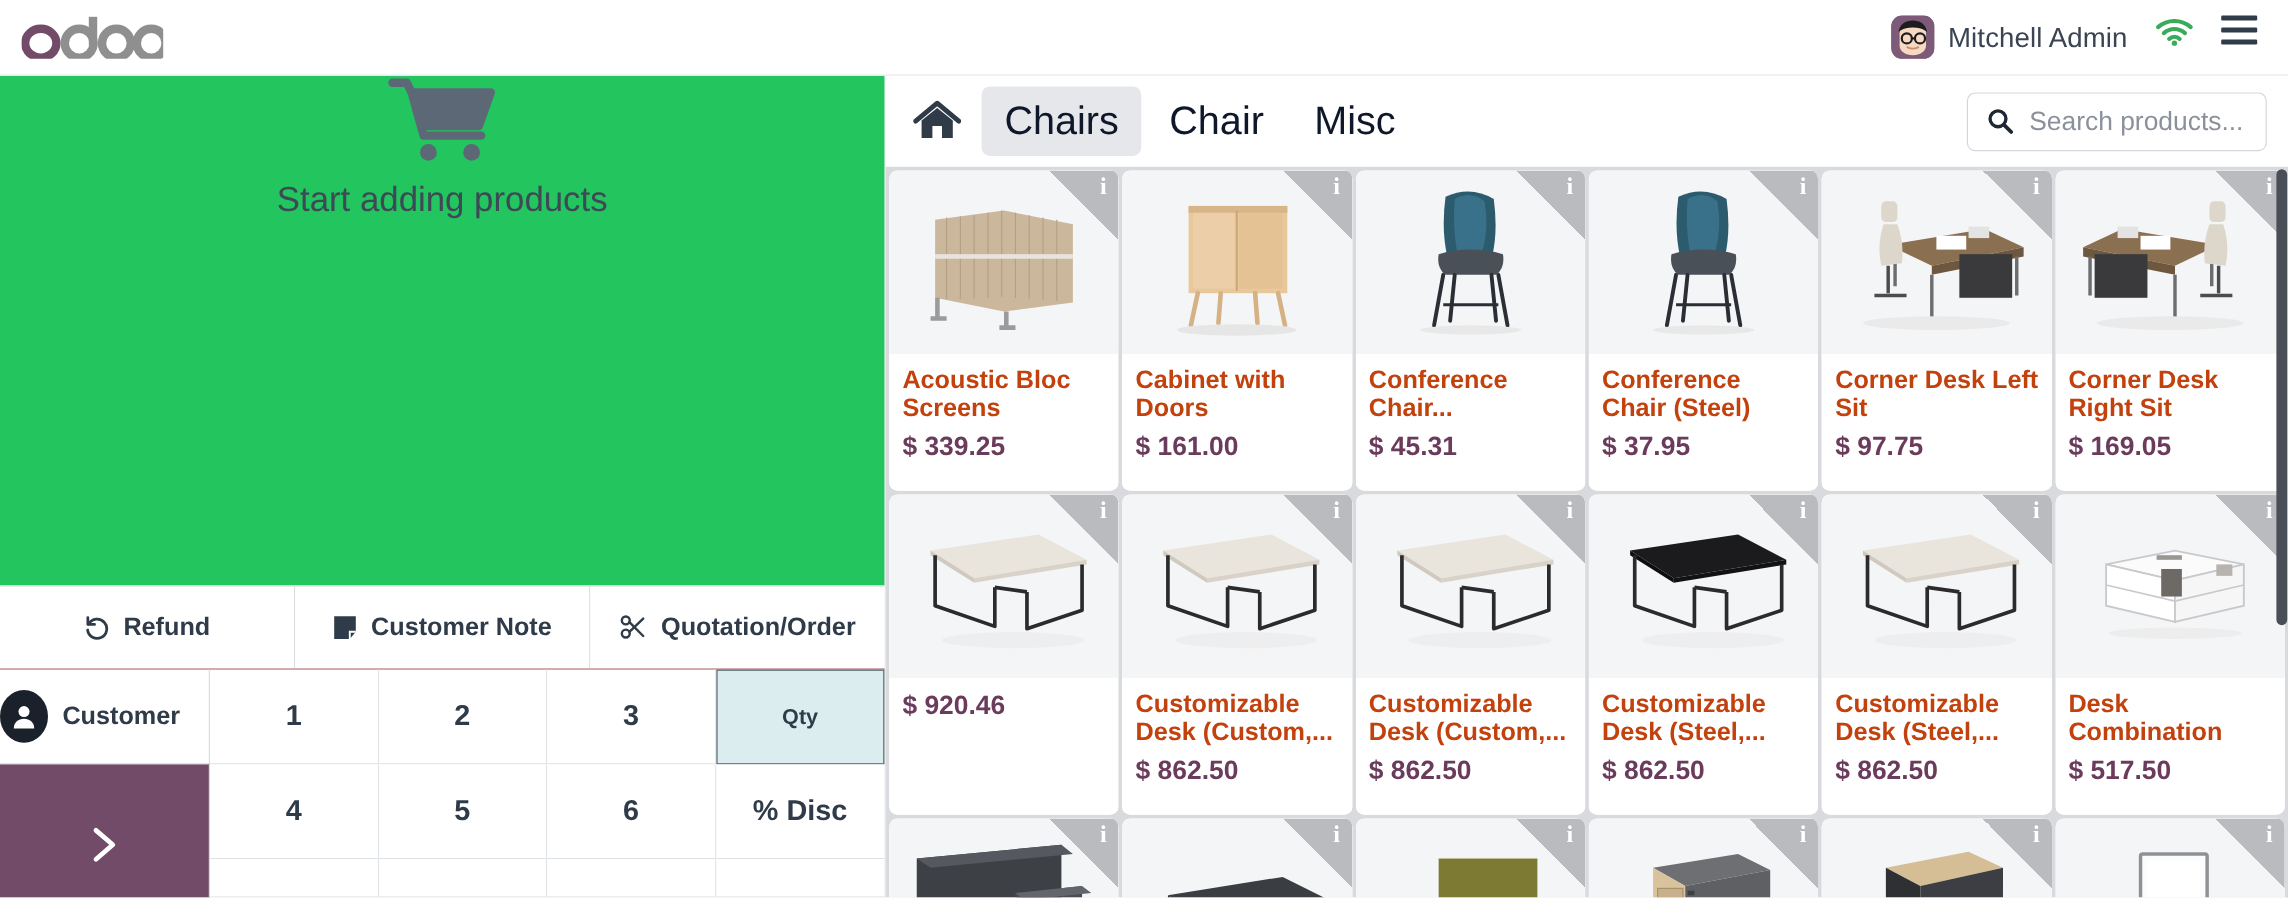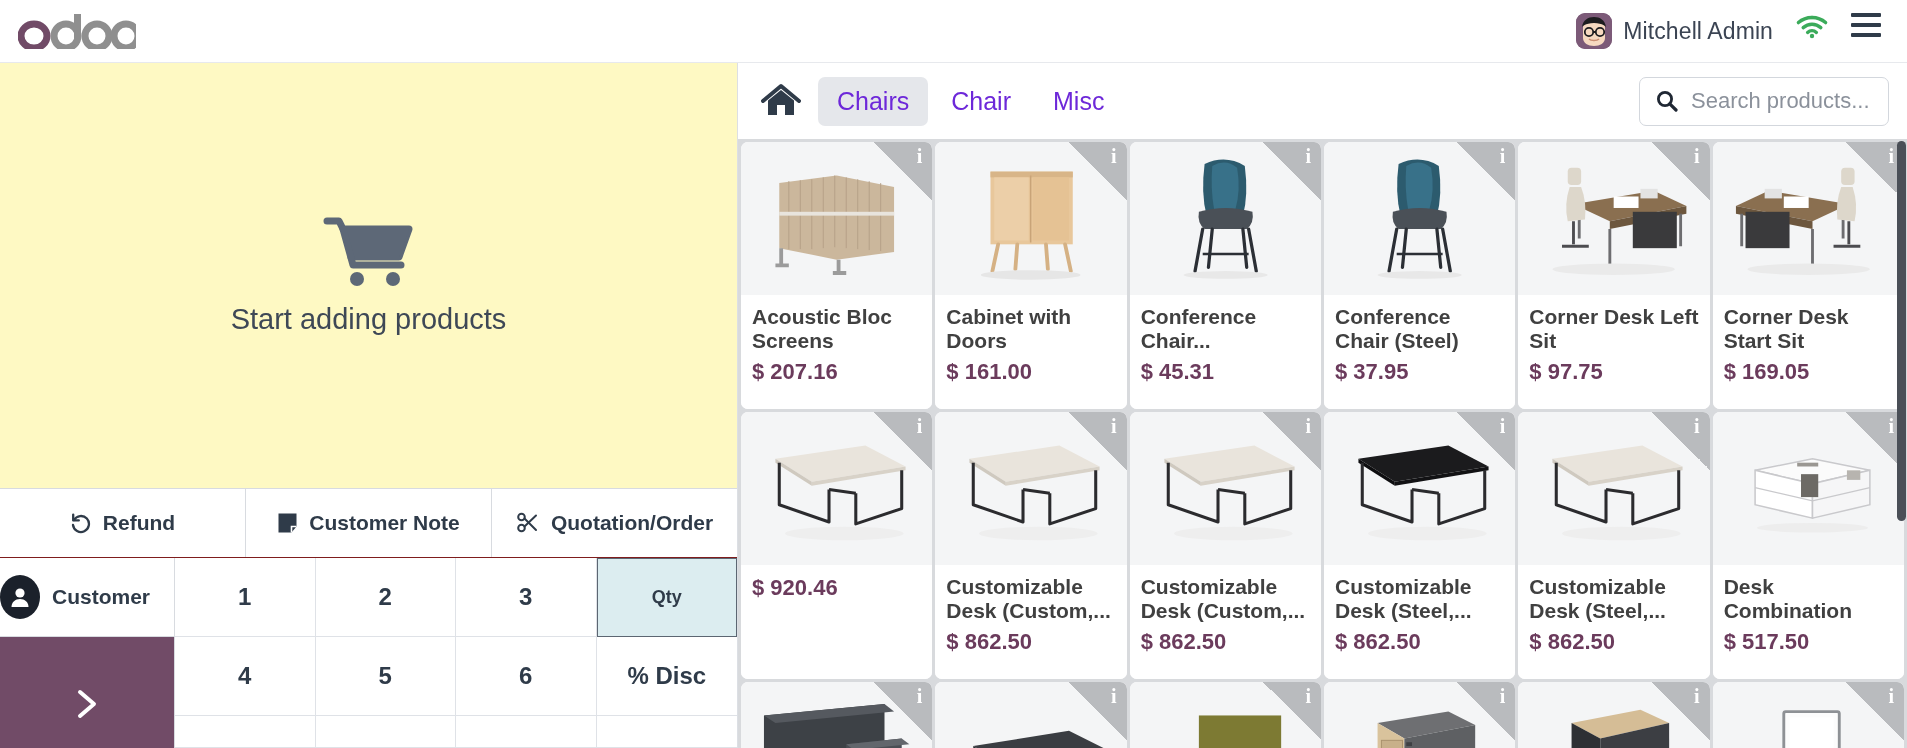--- a/index.html
+++ b/index.html
@@ -43,23 +43,23 @@
 
   
   .left-panel {
     width: 738px; flex: none;
     display: flex; flex-direction: column;
     background: #ffffff;
     border-right: 1px solid #dcdfe4;
   }
   .cart-empty {
     flex: 1;
-    background: #fef9c3;
+    background: #22c55e;
     display: flex; flex-direction: column;
-    align-items: center; justify-content: center;
+    align-items: center; 
     gap: 10px;
   }
   .cart-icon { width: 92px; height: 78px; display: block; }
   .cart-empty-text { font-size: 29px; color: #3e4856; }
 
   .action-row {
     height: 70px; flex: none;
     display: flex;
     border-top: 1px solid #d8dbe0;
     border-bottom: 1px solid #7f1d1d;
@@ -135,21 +135,21 @@
     gap: 4px;
   }
   .home-btn {
     width: 66px; height: 58px;
     display: flex; align-items: center; justify-content: center;
     cursor: pointer; border-radius: 6px;
   }
   .home-btn svg { display: block; }
   .cat-tab {
     padding: 10px 19px;
-    font-size: 25px; color: #6d28d9;
+    font-size: 33px; color: #0f172a;
     border-radius: 7px;
     cursor: pointer;
     white-space: nowrap;
   }
   .cat-tab.active { background: #e5e7eb; }
   .cat-spacer { flex: 1; }
   .search-box {
     display: flex; align-items: center; gap: 13px;
     width: 250px; height: 49px;
     border: 1px solid #d3d7dd;
@@ -200,21 +200,21 @@
     display: flex; align-items: flex-start; justify-content: flex-end;
     padding: 3px 10px 0 0;
     z-index: 3;
   }
   .info-badge span {
     color: #ffffff; font-size: 20px; font-weight: bold;
     font-family: "Liberation Serif", serif;
   }
   .pcard-body { padding: 10px 11px 0 11px; flex: 1; background: #fff; }
   .pname {
-    font-size: 21px; font-weight: bold; color: #404040;
+    font-size: 21px; font-weight: bold; color: #c2410c;
     line-height: 1.12;
     display: -webkit-box; -webkit-line-clamp: 2; -webkit-box-orient: vertical;
     overflow: hidden;
     margin-bottom: 7px;
     word-break: break-word;
   }
   .pprice { font-size: 22px; font-weight: bold; color: #6b3b5c; }
 
   .vscroll {
     position: absolute; top: 2px; right: 1px;
@@ -389,21 +389,21 @@
               <g stroke="#b5a086" stroke-width="1">
                 <path d="M50 36v71M62 35v72M74 34v73M86 32v74M98 30v75M110 32v74M122 34v73M134 36v72M146 38v71"></path>
               </g>
               <rect x="40" y="68" width="120" height="4" fill="#e8e4dd"></rect>
               <path d="M42 106 L42 124 M36 124h14" stroke="#9b9b9b" stroke-width="4"></path>
               <path d="M102 118 L102 132 M96 132h14" stroke="#9b9b9b" stroke-width="4"></path>
             </svg>
           </div>
           <div class="pcard-body">
             <div class="pname">Acoustic Bloc Screens</div>
-            <div class="pprice">$ 207.16</div>
+            <div class="pprice">$ 339.25</div>
           </div>
         </div>
 
         <div class="pcard">
           <div class="pcard-img">
             <div class="info-badge">
                 <span>i</span>
               </div>
             <svg viewBox="0 0 200 150" preserveAspectRatio="xMidYMid meet">
               <rect width="200" height="150" fill="#f4f5f6"></rect>
@@ -506,21 +506,21 @@
                 <rect x="100" y="52" width="26" height="12" fill="#ffffff"></rect>
                 <rect x="128" y="44" width="18" height="10" fill="#e3e3e3"></rect>
                 <rect x="52" y="22" width="14" height="18" rx="4" fill="#ddd7cb"></rect>
                 <path d="M54 42 Q48 60 52 78 L70 76 Q72 58 66 42Z" fill="#ddd7cb"></path>
                 <path d="M58 78l0 24M46 104h28" stroke="#4c4c50" stroke-width="3"></path>
               </g>
               <ellipse cx="100" cy="128" rx="64" ry="6" fill="#eaeaea"></ellipse>
             </svg>
           </div>
           <div class="pcard-body">
-            <div class="pname">Corner Desk Start Sit</div>
+            <div class="pname">Corner Desk Right Sit</div>
             <div class="pprice">$ 169.05</div>
           </div>
         </div>
 
         <div class="pcard">
           <div class="pcard-img">
             <div class="info-badge">
                 <span>i</span>
               </div>
             <svg viewBox="0 0 200 150" preserveAspectRatio="xMidYMid meet">

